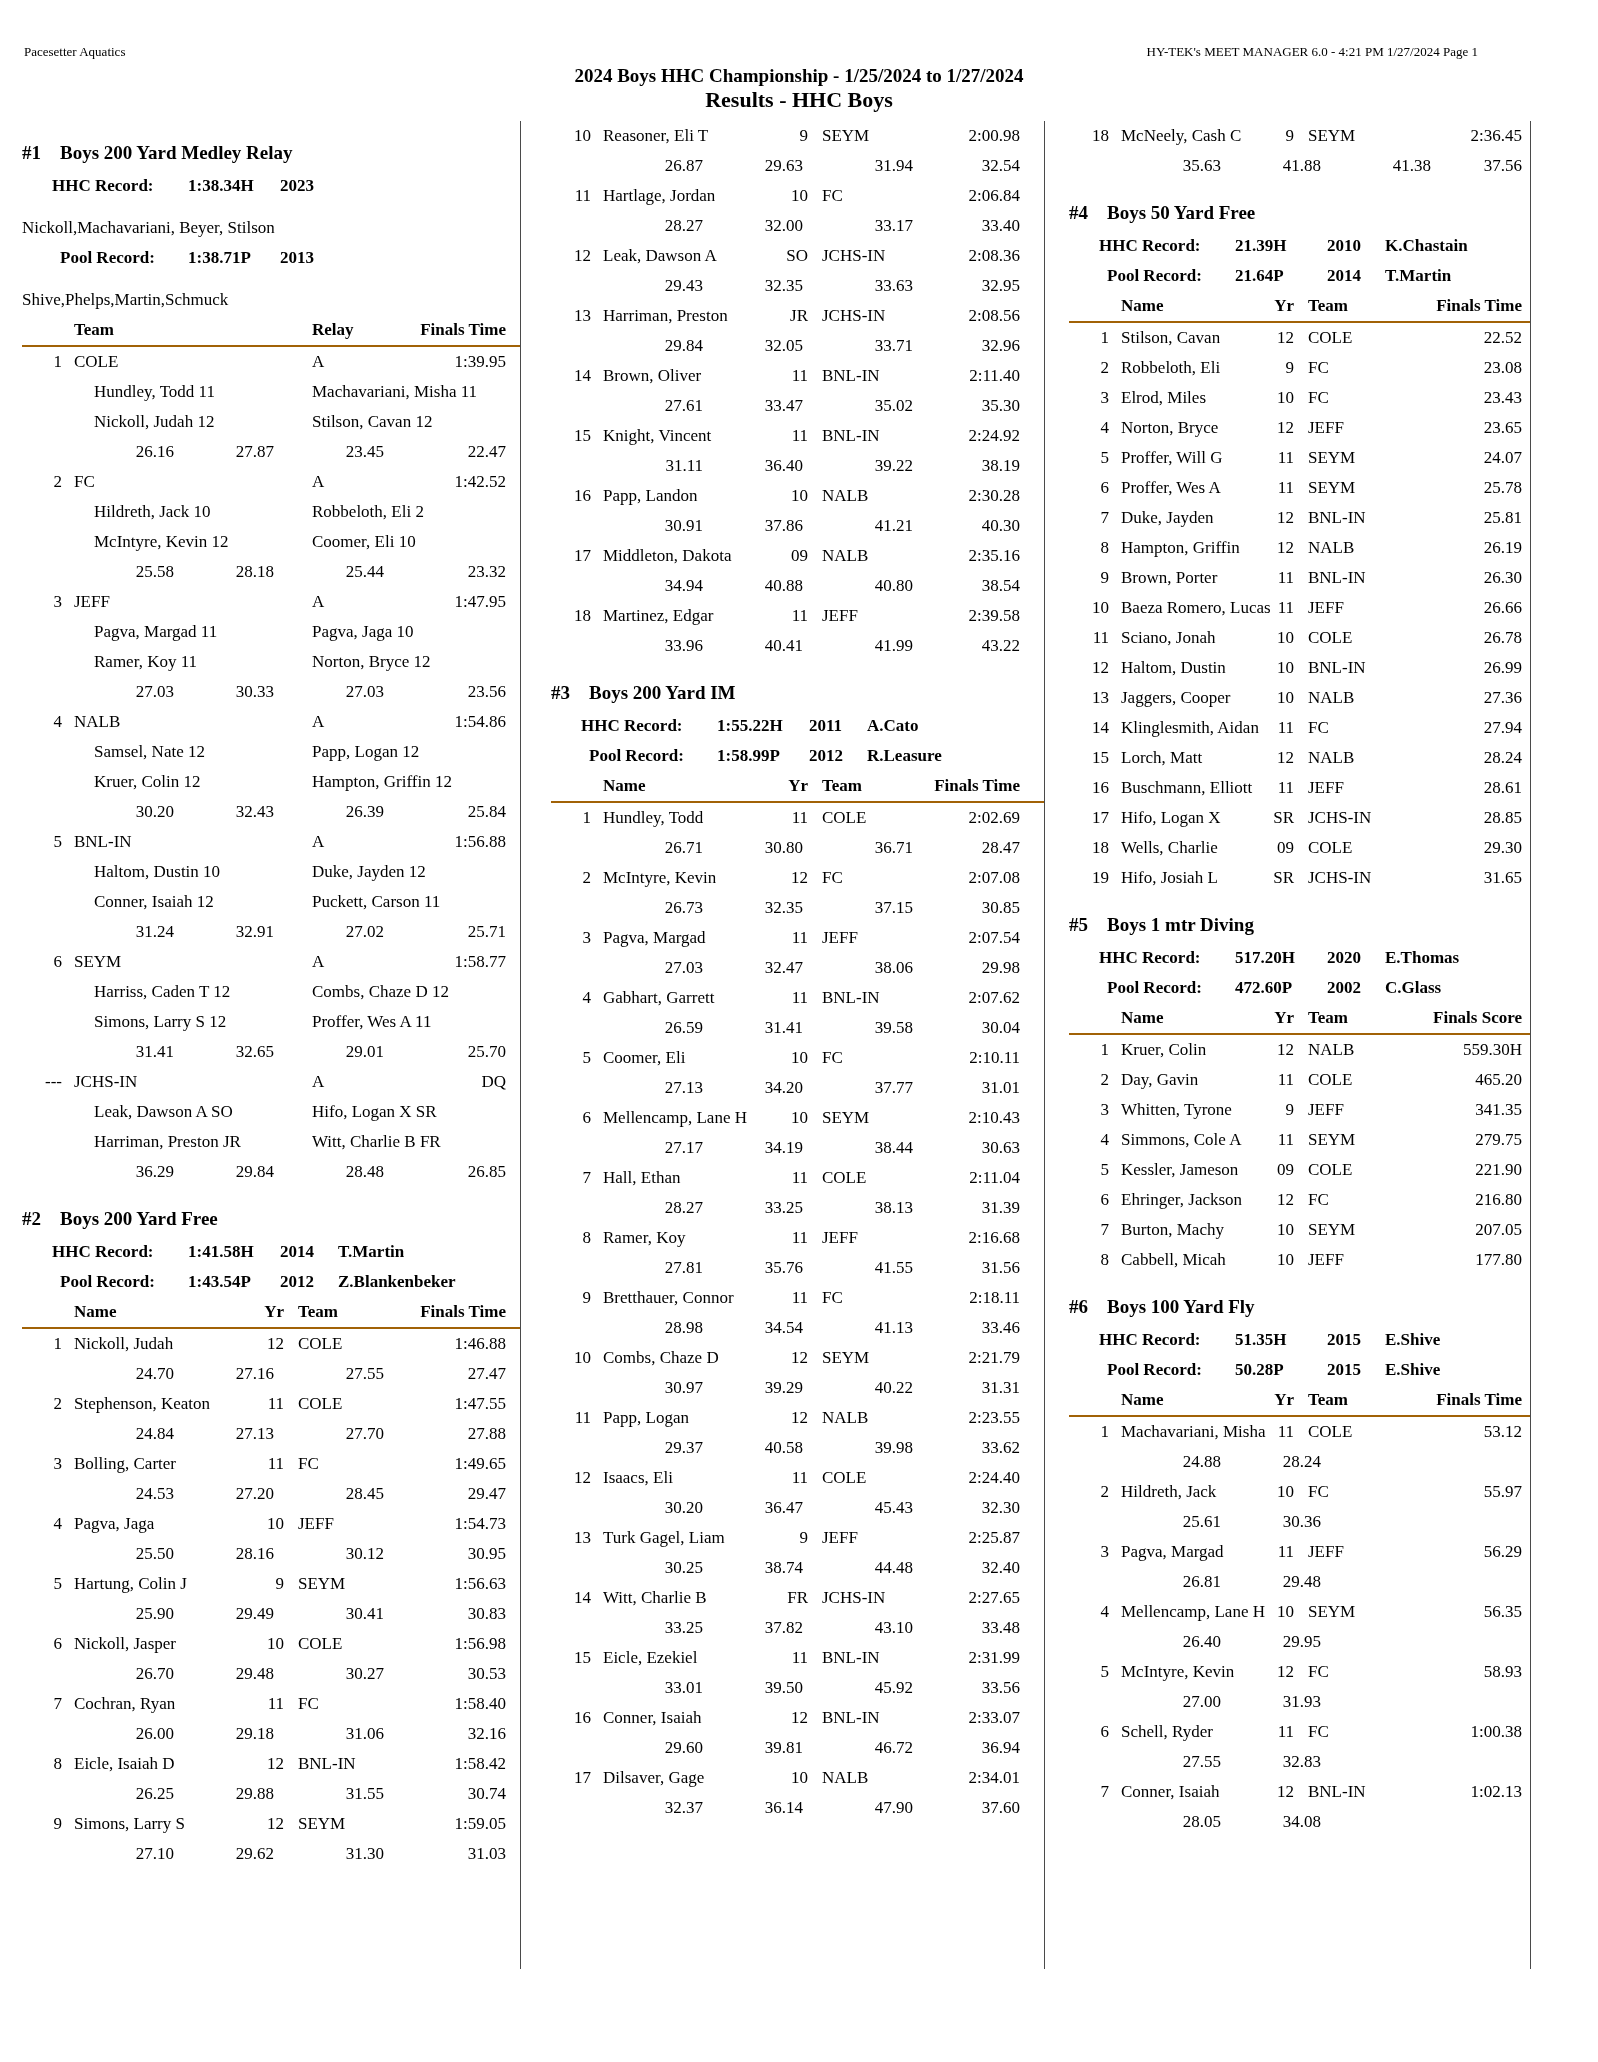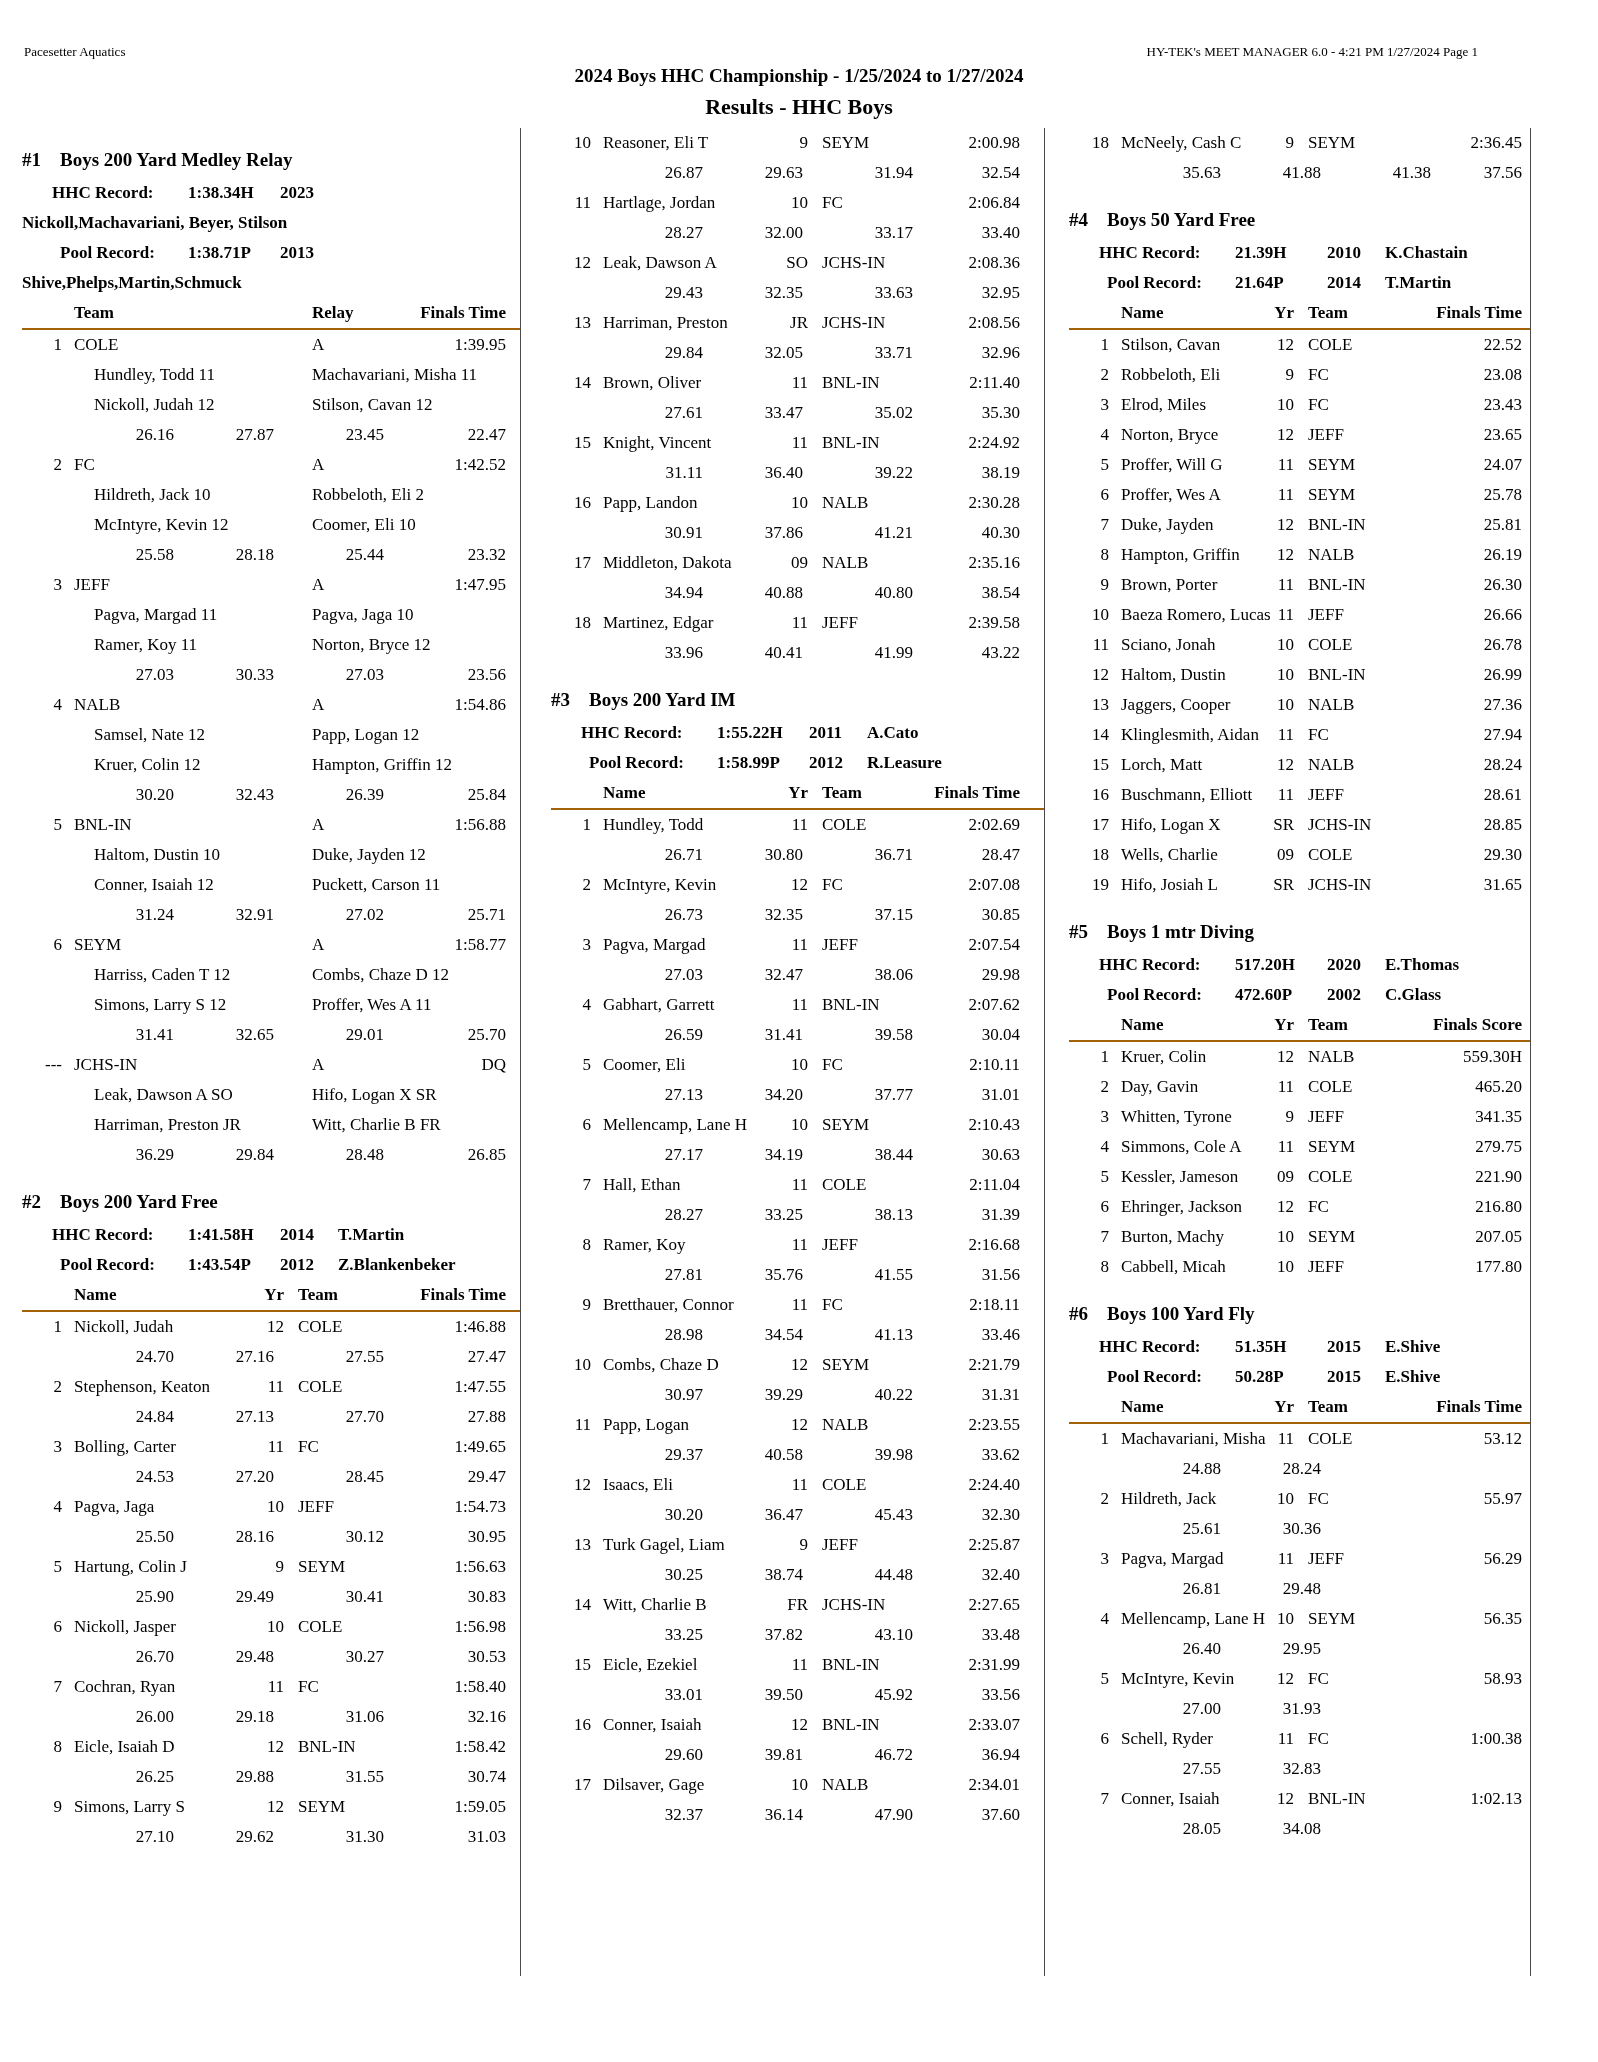--- a/index.html
+++ b/index.html
@@ -3,32 +3,32 @@
 <meta charset="utf-8">
 <style>
   html,body{margin:0;padding:0;}
   body{
     width:1598px;height:2062px;background:#ffffff;color:#000000;
     font-family:"Liberation Serif", serif;font-size:17px;
     -webkit-font-smoothing:antialiased;
   }
   .hdr{display:flex;justify-content:space-between;padding:44px 120px 0 24px;font-size:13px;}
   .meet{text-align:center;font-weight:bold;font-size:19px;margin-top:5px;}
-  .rept{text-align:center;font-weight:bold;font-size:22px;margin-top:7px;}
+  .rept{text-align:center;font-weight:bold;font-size:22px;}
   .cols{display:flex;margin-left:22px;margin-top:8px;height:1848px;overflow:hidden;}
   .c{box-sizing:border-box;border-right:1px solid #4a4a4a;}
   .c1{width:499px;--pr:14px;}
   .c2{width:524px;padding-left:30px;--pr:24px;}
   .c3{width:486px;padding-left:24px;--pr:8px;}
 
   .evt{display:flex;font-weight:bold;font-size:19px;line-height:36px;margin-top:14px;white-space:nowrap;}
   .evt .n{width:38px;flex:none;}
   .rec{display:grid;grid-template-columns:136px 92px 58px 1fr;padding-left:30px;font-weight:bold;line-height:30px;white-space:nowrap;}
   .rec.pool .l{text-indent:8px;}
-  .note{font-weight:bold;line-height:30px;white-space:nowrap;}
+  .note{font-weight:normal;line-height:30px;white-space:nowrap;margin-top:12px;}
 
   .ri{display:grid;grid-template-columns:40px minmax(0,1fr) 48px 126px 110px;line-height:30px;white-space:nowrap;}
   .ri .p{text-align:right;}
   .ri .nm{padding-left:12px;}
   .ri .yr{text-align:right;}
   .ri .tm{padding-left:14px;}
   .ri .ft{text-align:right;padding-right:var(--pr);}
 
   .rr{display:grid;grid-template-columns:40px 238px minmax(0,1fr) 110px;line-height:30px;white-space:nowrap;}
   .rr .p{text-align:right;}

